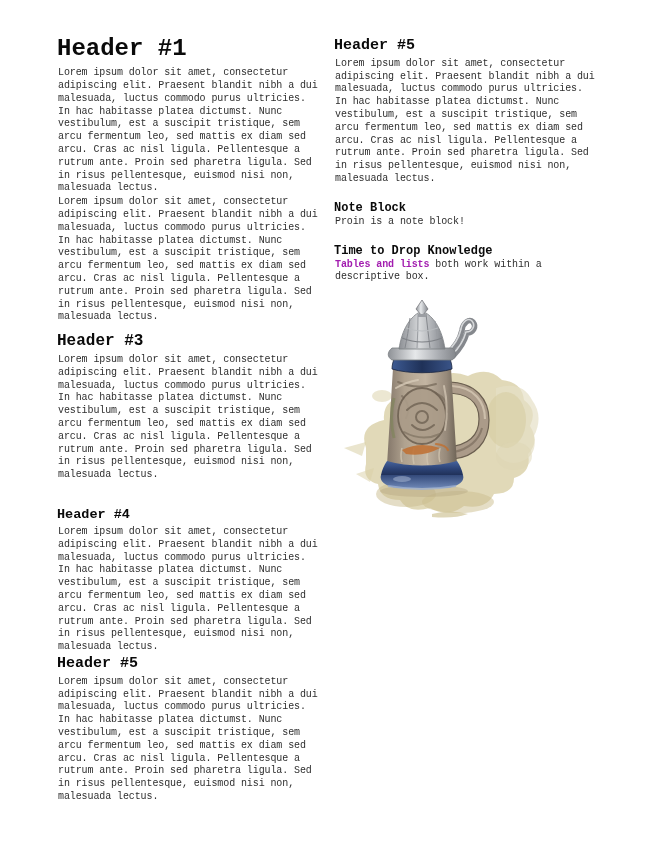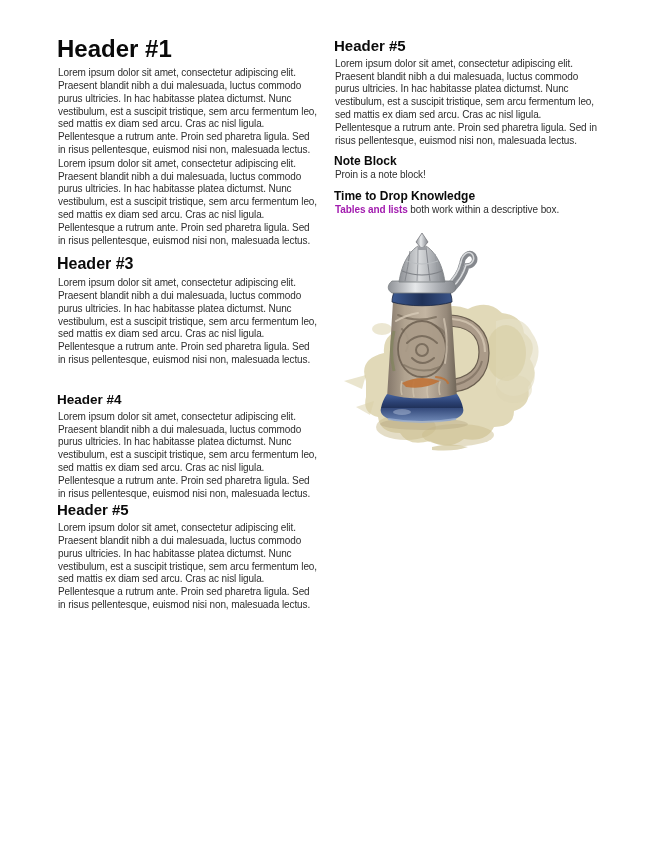--- a/index.html
+++ b/index.html
@@ -3,39 +3,39 @@
 <meta charset="utf-8">
 <style>
   html,body{margin:0;padding:0;}
   body{
     width:652px;height:844px;background:#ffffff;
     font-family:"Liberation Sans", sans-serif;color:#2e2e2e;
     overflow:hidden;
   }
   .page{
     display:flex;gap:14px;box-sizing:border-box;
-    padding:36px 52px 0 57px;width:652px;
+    padding:36px 52px 0 57px;width:652px;font-family:Liberation Mono, monospace;
   }
   .col{min-width:0;}
   .col-left{flex:0 0 263px;width:263px;}
   .col-right{flex:0 0 266px;width:266px;}
   p.body{
     font-size:10px;line-height:12.8px;margin:1px;
     letter-spacing:-0.1px;color:#2e2e2e;
   }
   h1,h2,h3,h4,h5{color:#0a0a0a;font-weight:700;}
   h1{font-size:24px;line-height:1.05;margin:0 0 6px;}
   h2{font-size:19.5px;line-height:1.05;margin:8px 0 4px;}
   h3{font-size:16px;line-height:1.05;margin:9px 0 4px;}
   h4{font-size:13.5px;line-height:1.05;margin:26px 0 4px;}
   h5{font-size:15px;line-height:1.05;margin:2px 0 4px;}
   .col-right h5.first{margin-top:2px;}
   .minihead{
     font-size:12px;font-weight:700;color:#0a0a0a;
-    margin:8px 0 0;line-height:13px;
+    margin:16px 0 0;line-height:13px;
   }
   .note-text{margin:0;}
   .tables-line{margin-top:3px;}
   .tables-line b{color:#a21caf;}
   .stein-wrap{margin:14px 0 0 2px;}
 </style>
 </head>
 <body>
 
 <div class="page">

